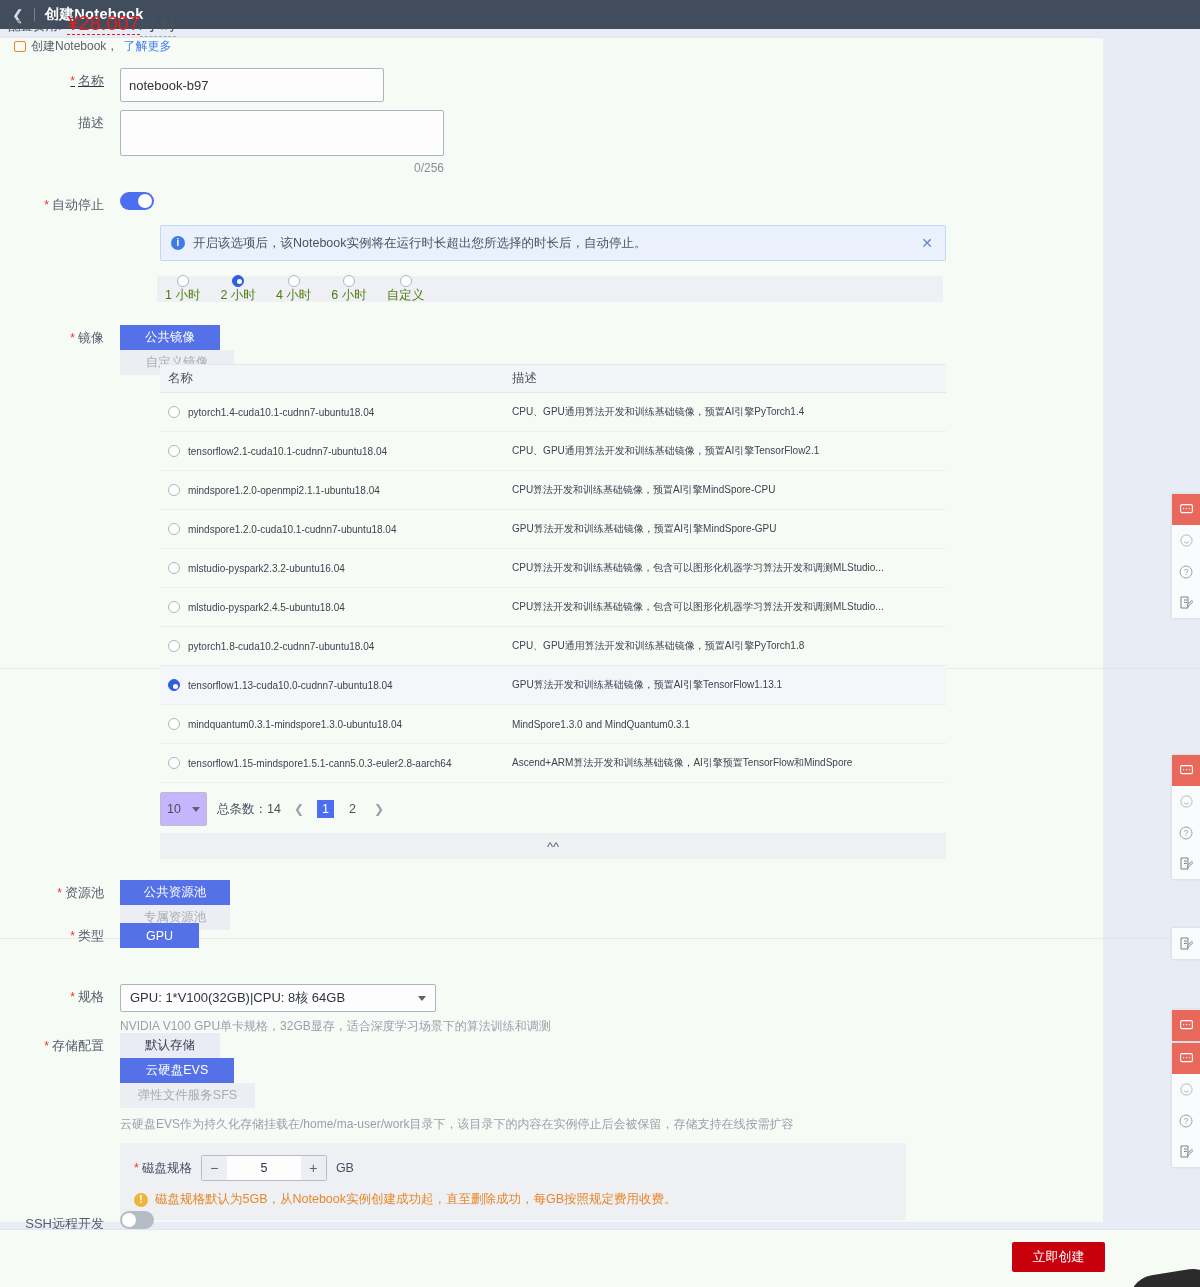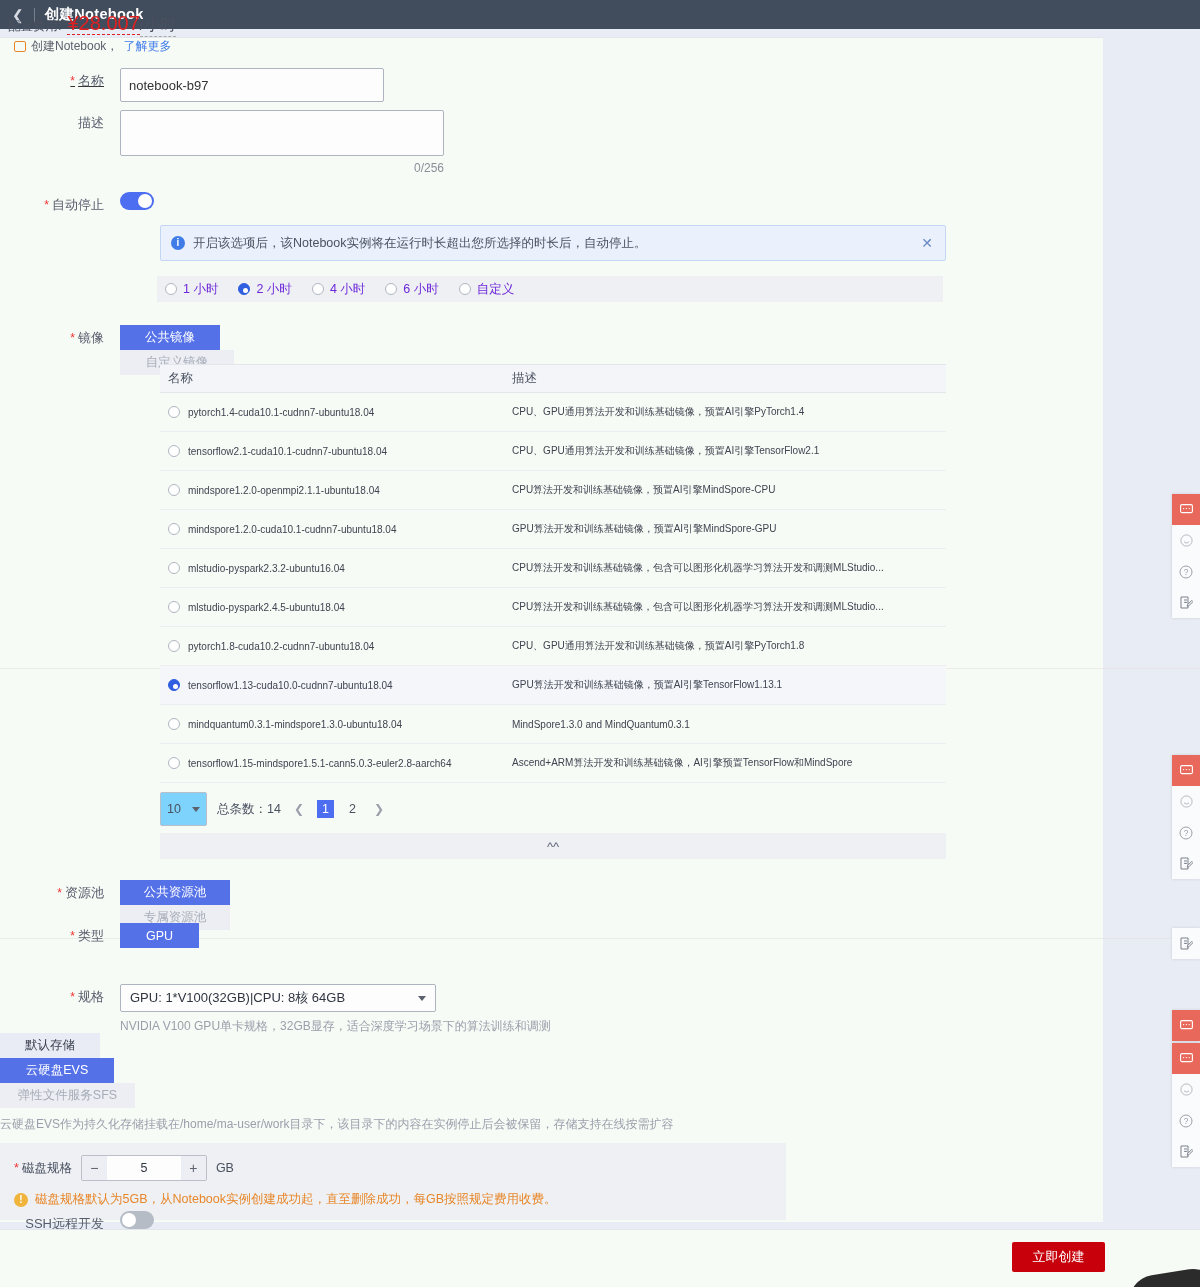--- a/index.html
+++ b/index.html
@@ -76,21 +76,21 @@
     font-weight:bold;
   }
   .alert .msg{ flex:1; }
   .alert .x{ color:#6a88c4; font-size:14px; cursor:pointer; padding:0 2px;}
 
   
   .radiostrip{
     width:786px; height:26px; background:#eef0f4; display:flex; align-items:center;
     padding-left:8px; gap:20px;
   }
-  .radio{ display:flex; align-items:center; gap:6px; font-size:12.5px; color:#6d28d9; cursor:pointer;}
+  .radio{ display:flex; align-items:center; font-size:12.5px; color:#4d7c0f; cursor:pointer;flex-direction:column;}
   .rdot{ width:12px; height:12px; border-radius:50%; border:1px solid #b0b6c0; background:#fff; flex:none; position:relative;}
   .rdot.sel{ border-color:#2f5fe0; background:#2f5fe0;}
   .rdot.sel:after{ content:""; position:absolute; left:3.5px; top:3.5px; width:5px; height:5px; border-radius:50%; background:#fff;}
 
   
   .seg{ display:flex;flex-direction:column; }
   .seg .sbtn{
     height:25px; padding:0 14px; display:flex; align-items:center; justify-content:center;
     font-size:12.5px; cursor:pointer; border:none;
   }
@@ -109,21 +109,21 @@
     height:39px; display:flex; align-items:center; border-bottom:1px solid #eceef1;
     font-size:10px; color:#3e4450;
   }
   .trow.selected{ background:#f4f6fa;}
   .trow .c1{ width:352px; padding-left:8px; display:flex; align-items:center; gap:8px;}
   .trow .c2{ flex:1; color:#3e4450;}
 
   
   .pager{ display:flex; align-items:center; gap:10px; font-size:12.5px; color:#4a5160; margin-top:9px;}
   .psel{
-    width:47px; height:24px; border:1px solid #b9bec8; border-radius:2px; background:#7dd3fc;
+    width:47px; height:24px; border:1px solid #b9bec8; border-radius:2px; background:#c4b5fd;
     display:flex; align-items:center; justify-content:space-between; padding:16px 6px; cursor:pointer;
     font-size:12.5px;
   }
   .caret{ width:0;height:0;border-left:4px solid transparent;border-right:4px solid transparent;border-top:5px solid #5b616d;}
   .pnum{ min-width:17px; height:18px; display:flex;align-items:center;justify-content:center; cursor:pointer; font-size:12.5px;}
   .pnum.cur{ background:#4e6ef2; color:#fff;}
   .parrow{ color:#9aa0ab; cursor:pointer; font-size:12px; padding:0 3px;}
   .collapse{
     width:786px; height:26px; background:#eef0f4; margin-top:7px;
     display:flex; align-items:center; justify-content:center; color:#62687a; cursor:pointer;
@@ -376,20 +376,21 @@
   <div class="field">
     <div class="select">
       <span>GPU: 1*V100(32GB)|CPU: 8核 64GB</span>
       <span class="caret"></span>
     </div>
     <div class="hint">NVIDIA V100 GPU单卡规格，32GB显存，适合深度学习场景下的算法训练和调测</div>
   </div>
 </div>
 
 <div class="row" style="left:0; top:1033px;">
+  <div class="lbl"><span class="req">*</span><span>存储配置</span></div>
   <div class="field">
     <div class="seg">
       <div class="sbtn light" style="width:100px">默认存储</div>
       <div class="sbtn active" style="width:114px">云硬盘EVS</div>
       <div class="sbtn plain" style="width:135px">弹性文件服务SFS</div>
     </div>
     <div class="hint" style="margin-top:8px">云硬盘EVS作为持久化存储挂载在/home/ma-user/work目录下，该目录下的内容在实例停止后会被保留，存储支持在线按需扩容</div>
 
     <div class="storebox">
       <div class="stepline">

